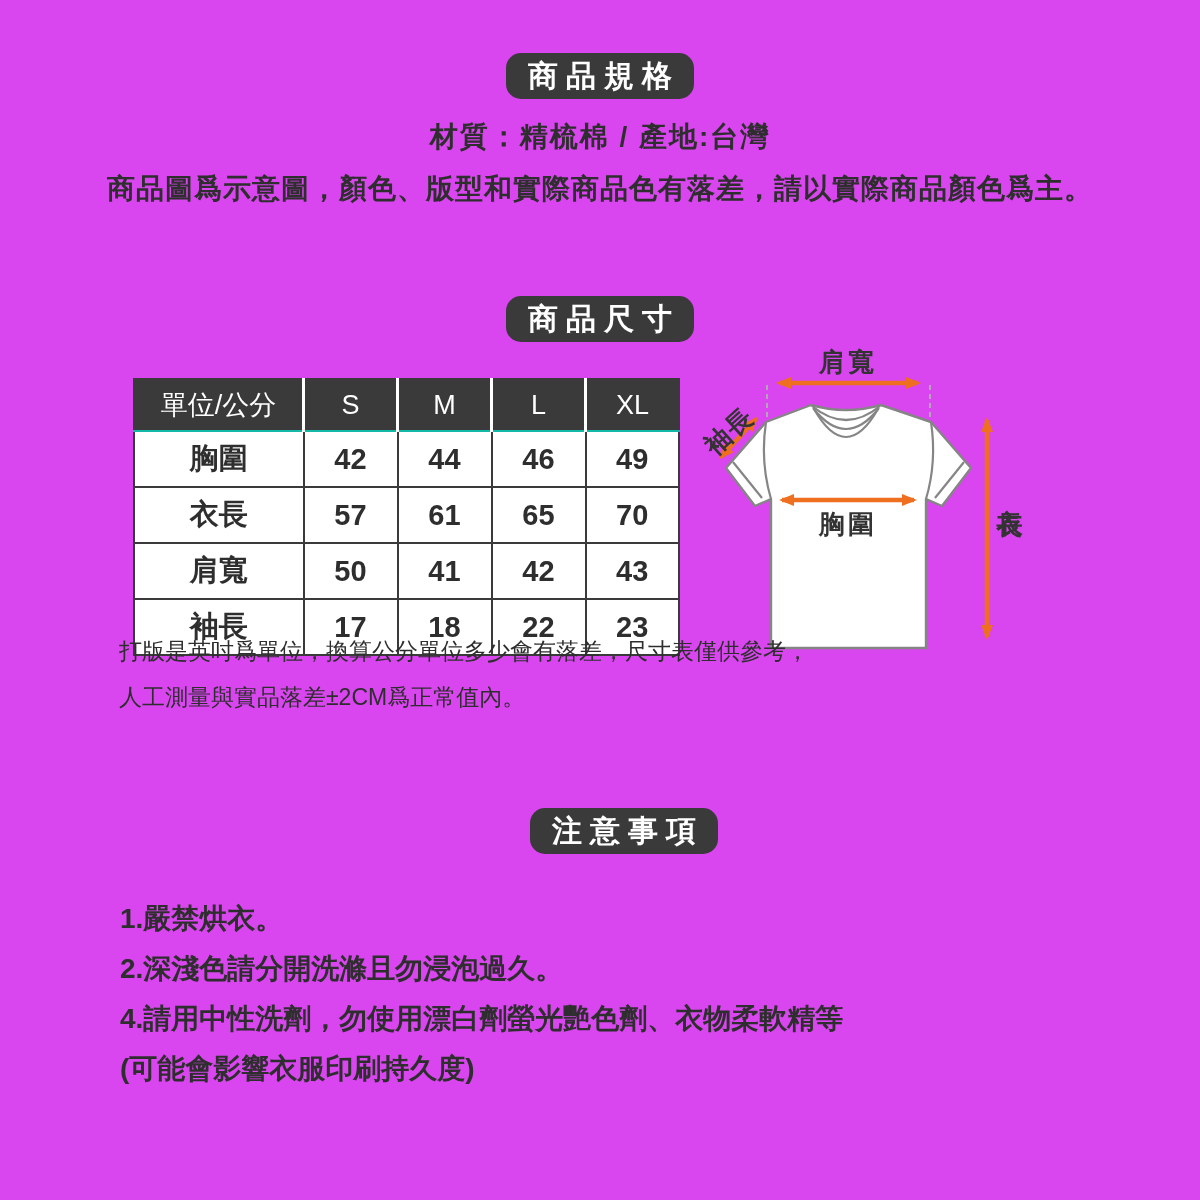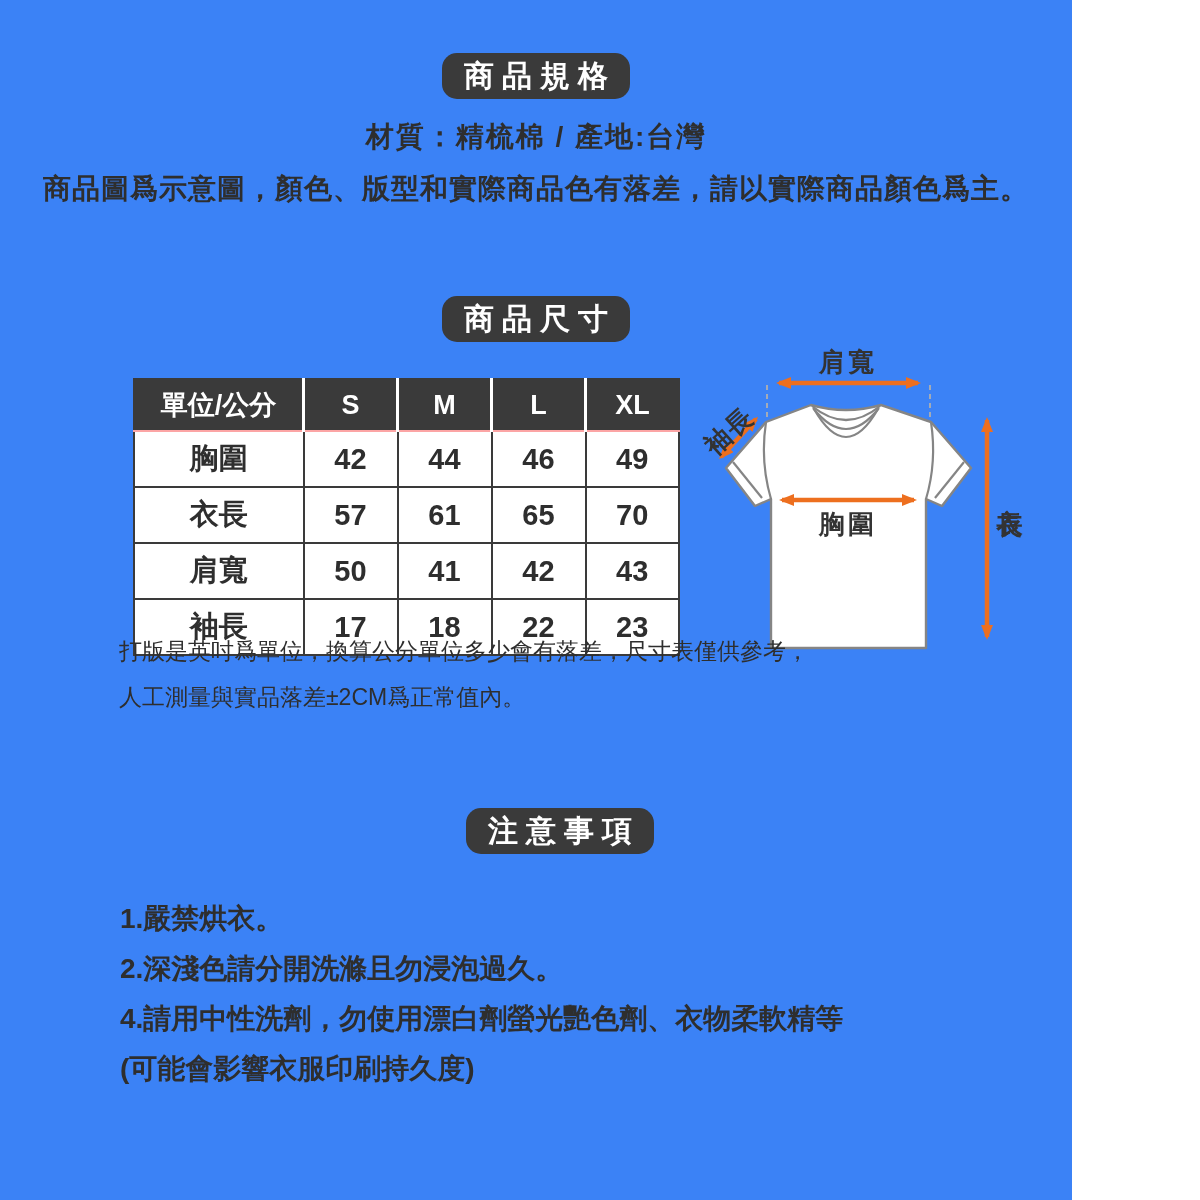--- a/index.html
+++ b/index.html
@@ -1,17 +1,17 @@
 <!DOCTYPE html>
 <html><head>
 <meta charset="utf-8">
 <style>
   html,body{margin:0;padding:0;background:#fff;}
   .page{
-    position:relative;width:1072px;height:1200px;background:#3b82f6;overflow:hidden;
+    position:relative;width:1200px;height:1200px;background:#d946ef;overflow:hidden;
     font-family:"Liberation Sans","DejaVu Sans",sans-serif;color:#2e2e2e;
   }
   .badge{
     position:absolute;left:50%;transform:translateX(-50%);
     background:#3a3a3a;color:#ffffff;border-radius:15px;
     font-size:30px;font-weight:700;letter-spacing:8px;
     padding:6px 14px 6px 22px;white-space:nowrap;line-height:34px;
   }
   .badge-spec{top:53px;}
   .badge-size{top:296px;}
@@ -25,22 +25,22 @@
 
   
   table.size-table{
     position:absolute;left:133px;top:378px;border-collapse:collapse;
     border:2px solid #3a3a3a;table-layout:fixed;
   }
   .size-table th,.size-table td{
     border:2px solid #3a3a3a;text-align:center;vertical-align:middle;padding:0;
   }
   .size-table th{
-    background:#3a3a3a;color:#ffffff;font-size:27px;font-weight:700;
-    height:50px;border-bottom:2px solid #fca5a5;
+    background:#3a3a3a;color:#ffffff;font-size:27px;font-weight:400;
+    height:50px;border-bottom:2px solid #14b8a6;
   }
   .size-table th + th{border-left:3px solid #ffffff;}
   .size-table td{height:54px;font-size:29px;font-weight:700;background:#fff;}
   .col-label{width:167px;}
   .col-size{width:91px;}
 
   
   .diagram{position:absolute;left:690px;top:338px;width:350px;height:350px;}
   .diagram svg{position:absolute;left:0;top:0;}
   .dlabel{

